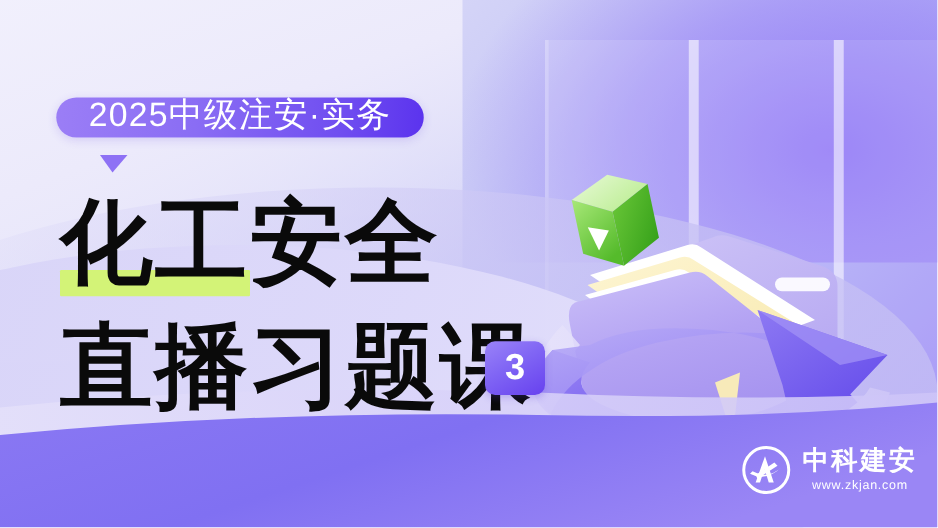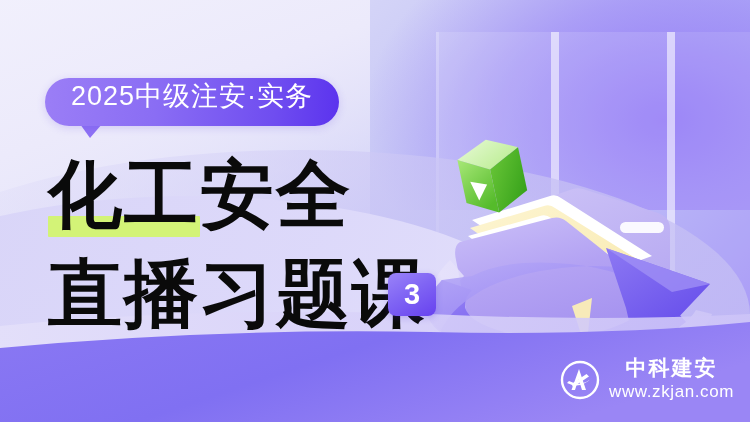--- a/index.html
+++ b/index.html
@@ -46,23 +46,23 @@
     border-radius:50%;
     background:linear-gradient(100deg,rgba(214,210,247,0) 0%,rgba(214,210,247,.55) 40%,rgba(198,192,244,.75) 75%);
   }
 
   
   .wave-wrap{position:absolute;left:0;right:0;bottom:0;height:110px;}
   .wave-wrap svg{display:block;width:750px;height:110px;}
 
   
   .badge-pill{
-    position:absolute;left:45px;top:78px;height:48px;
+    position:absolute;left:45px;top:78px;height:32px;
     padding:0 26px;border-radius:24px;
-    display:flex;align-items:flex-start;
+    display:flex;align-items:flex-end;
     background:linear-gradient(95deg,#9b7ef6 0%,#8a6df4 38%,#6f4df0 78%,#5b33ee 100%);
     box-shadow:0 2px 8px rgba(96,60,220,.18);
   }
   .badge-pill span{
     color:#fff;font-size:27px;letter-spacing:1px;white-space:nowrap;
     font-family:"Liberation Sans","DejaVu Sans",sans-serif;
   }
   .badge-tail{
     position:absolute;left:80px;top:124px;width:0;height:0;
     border-left:10px solid transparent;border-right:12px solid transparent;
@@ -101,21 +101,21 @@
 
   
   .logo{
     position:absolute;right:16px;top:356px;
     display:flex;align-items:center;gap:9px;
   }
   .logo-mark{width:40px;height:40px;flex:0 0 40px;}
   .logo-txt{display:flex;flex-direction:column;justify-content:center;align-items:center;}
   .logo-name{color:#fff;font-size:21px;font-weight:bold;letter-spacing:2px;line-height:1.1;
              font-family:"Liberation Sans","DejaVu Sans",sans-serif;}
-  .logo-url{color:#fff;font-size:17px;letter-spacing:.6px;line-height:1.3;margin-top:2px;
+  .logo-url{color:#fff;font-size:10px;letter-spacing:.6px;line-height:1.3;margin-top:2px;
             font-family:"Liberation Sans","DejaVu Sans",sans-serif;}
 </style>
 </head>
 <body>
 
 <div class="banner">
 
   <div class="bg-left-wash"></div>
   <div class="bg-topright-glow"></div>
 

